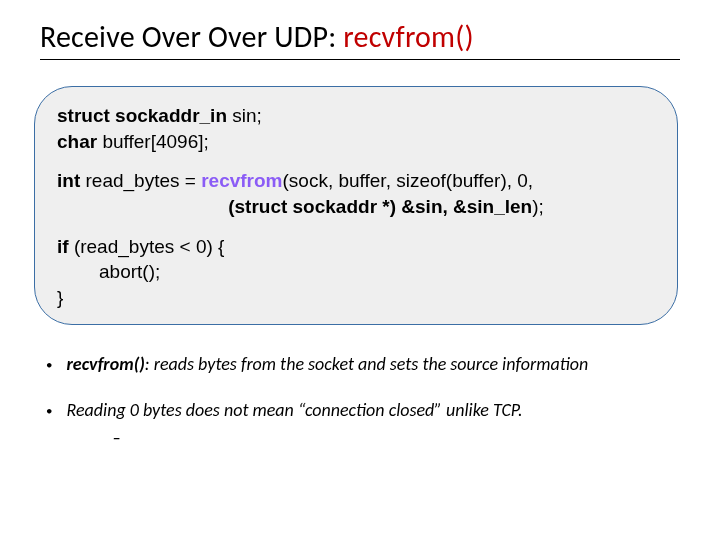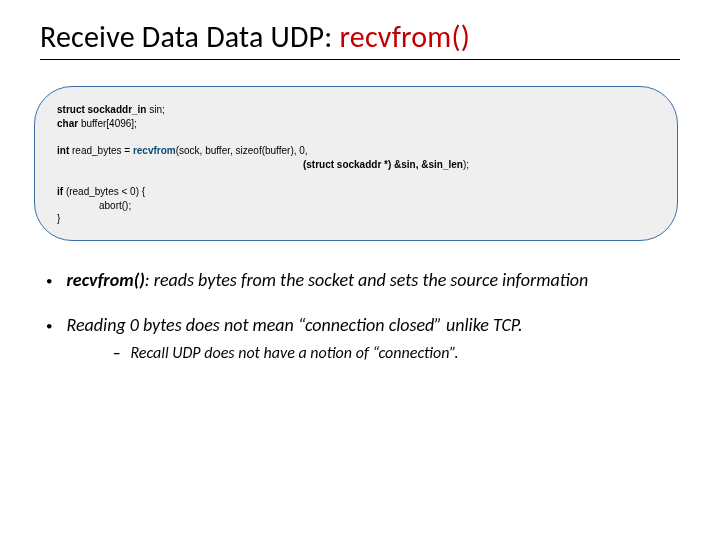--- a/index.html
+++ b/index.html
@@ -27,27 +27,27 @@
     letter-spacing: 0.2px;
   }
   .title .black { color: #000; }
   .title .red { color: #c00000; font-family: Calibri, Arial, sans-serif; }
   .codebox {
     background: #efefef;
     border: 1.5px solid #3b6ea5;
     border-radius: 38px;
     padding: 16px 22px 14px 22px;
     font-family: Arial, Helvetica, sans-serif;
-    font-size: 10px;
+    font-size: 19px;
     line-height: 1.35;
     color: #000;
     margin: 0 2px 0 -6px;
   }
   .codebox .kw { font-weight: 700; }
-  .codebox .hl { font-weight: 700; color: #0c4a6e; }
+  .codebox .hl { font-weight: 700; color: #8b5cf6; }
   .codebox .spacer { height: 14px; }
   .codebox .indent1 { padding-left: 42px; }
   .codebox .indent2 { padding-left: 60px; text-align: center; }
   .bullets {
     margin-top: 28px;
     font-size: 18px;
     line-height: 1.3;
   }
   .bullet {
     display: flex;
@@ -71,21 +71,21 @@
     margin: 0 10px 0 0;
     font-weight: 700;
   }
 </style>
 </head>
 <body>
 
 <div class="slide">
 
   <div class="title">
-    <span class="black">Receive Data Data UDP: </span><span class="red">recvfrom()</span>
+    <span class="black">Receive Over Over UDP: </span><span class="red">recvfrom()</span>
   </div>
 
   <div class="codebox">
     <div>
       <span class="kw">struct sockaddr_in</span><span> sin;</span>
     </div>
     <div>
       <span class="kw">char</span><span> buffer[4096];</span>
     </div>
     <div class="spacer"></div>
@@ -113,19 +113,18 @@
       <div class="text">
         <span class="strong">recvfrom()</span><span>: reads bytes from the socket and sets the source information</span>
       </div>
     </div>
     <div class="bullet">
       <div class="dot">•</div>
       <div class="text">
         <span>Reading 0 bytes does not mean “connection closed” unlike TCP.</span>
         <div class="subbullet">
           <div class="dash">–</div>
-          <div>Recall UDP does not have a notion of “connection”.</div>
         </div>
       </div>
     </div>
   </div>
 
 </div>
 
 </body></html>

